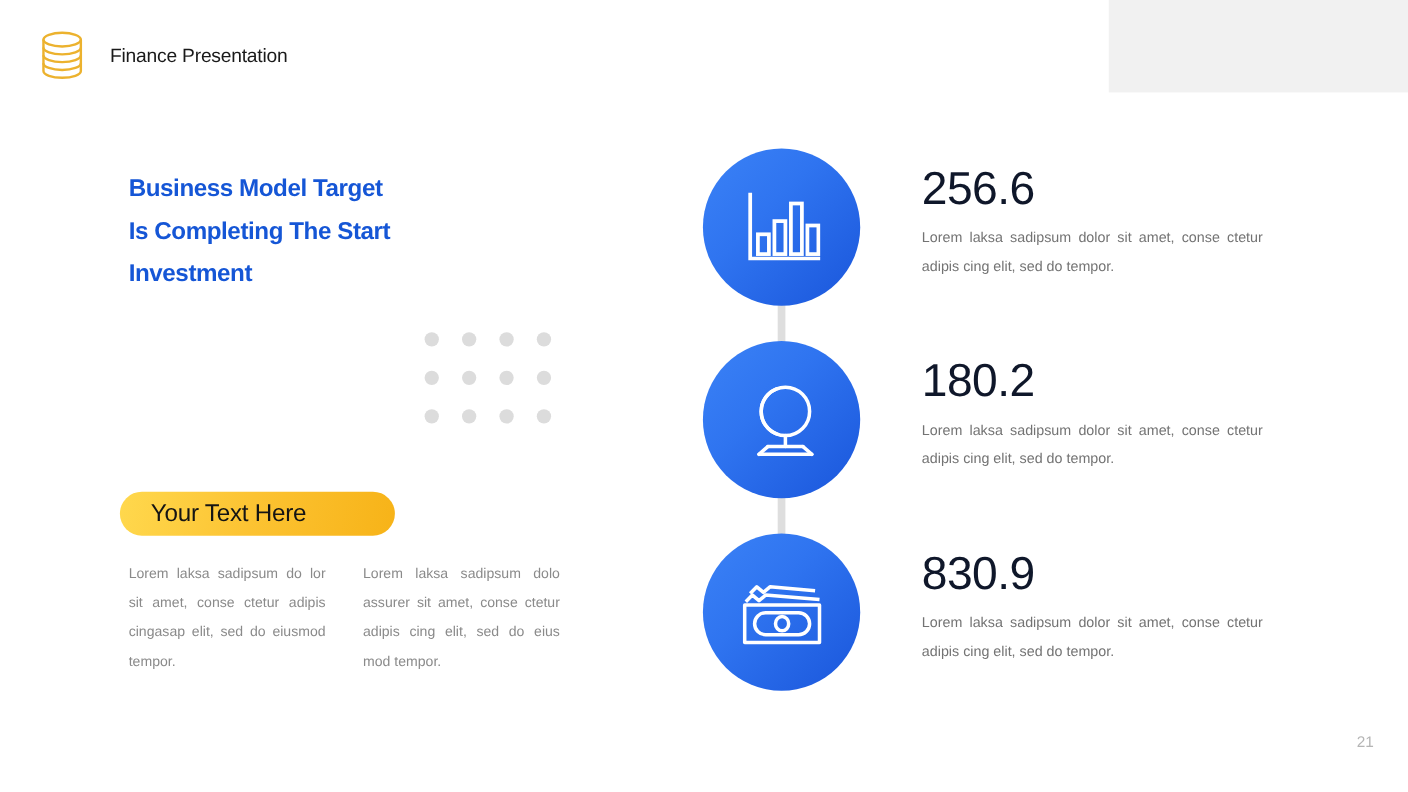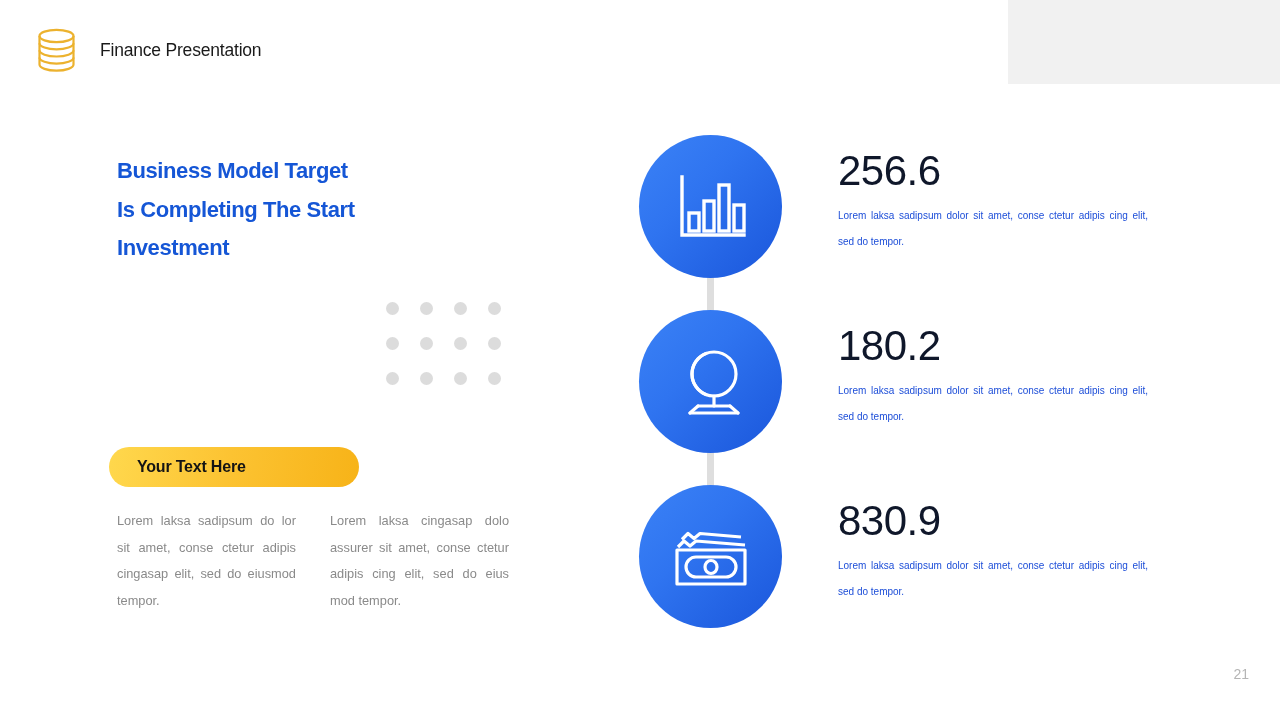--- a/index.html
+++ b/index.html
@@ -38,21 +38,21 @@
   }
   .dot { width:13px; height:13px; border-radius:50%; background:#dcdcdc; }
 
   .badge {
     position:absolute; left:109px; top:447px;
     width:250px; height:40px; border-radius:20px;
     background:linear-gradient(100deg,#ffd84d 0%,#fcc332 48%,#f7b318 100%);
     display:flex; align-items:center;
   }
   .badge-label {
-    font-size:16px; font-weight:bold; color:#141414;
+    font-size:22px; font-weight:normal; color:#141414;
     margin-left:28px; letter-spacing:-0.2px;text-align:center;
   }
 
   .body-cols { position:absolute; left:117px; top:508px; display:flex; gap:34px;align-items:center; }
   .body-col { width:179px; }
   .body-col p {
     font-size:12.8px; line-height:26.5px; color:#8a8a8a;
     text-align:justify; text-justify:inter-word;
   }
 
@@ -75,21 +75,21 @@
     flex:0 0 auto;
   }
   .icon-circle svg { display:block; }
 
   .stat-text { margin-left:56px; padding-top:12px; width:310px; }
   .stat-value {
     font-size:42px; font-weight:400; color:#0f172a;
     letter-spacing:-0.5px; line-height:48px;
   }
   .stat-desc {
-    margin-top:8px; font-size:10px; line-height:25.5px; color:#1d4ed8;
+    margin-top:8px; font-size:13px; line-height:25.5px; color:#737373;
     text-align:justify; text-justify:inter-word;
   }
 
   .page-number {
     position:absolute; right:31px; bottom:38px;
     font-size:14px; color:#b5b5b5;
   }
 </style>
 </head>
 <body>
@@ -134,21 +134,21 @@
 
   <div class="badge">
     <span class="badge-label">Your Text Here</span>
   </div>
 
   <div class="body-cols">
     <div class="body-col">
       <p>Lorem laksa sadipsum do lor sit amet, conse ctetur adipis cingasap elit, sed do eiusmod tempor.</p>
     </div>
     <div class="body-col">
-      <p>Lorem laksa cingasap dolo assurer sit amet, conse ctetur adipis cing elit, sed do eius mod tempor.</p>
+      <p>Lorem laksa sadipsum dolo assurer sit amet, conse ctetur adipis cing elit, sed do eius mod tempor.</p>
     </div>
   </div>
 
   <div class="connector conn-1"></div>
   <div class="connector conn-2"></div>
 
   <div class="stat-row row-1">
     <div class="icon-circle">
       <span>
         <svg width="70" height="68" viewBox="0 0 70 68" fill="none" stroke="#ffffff" stroke-width="3.4" stroke-linecap="square">

